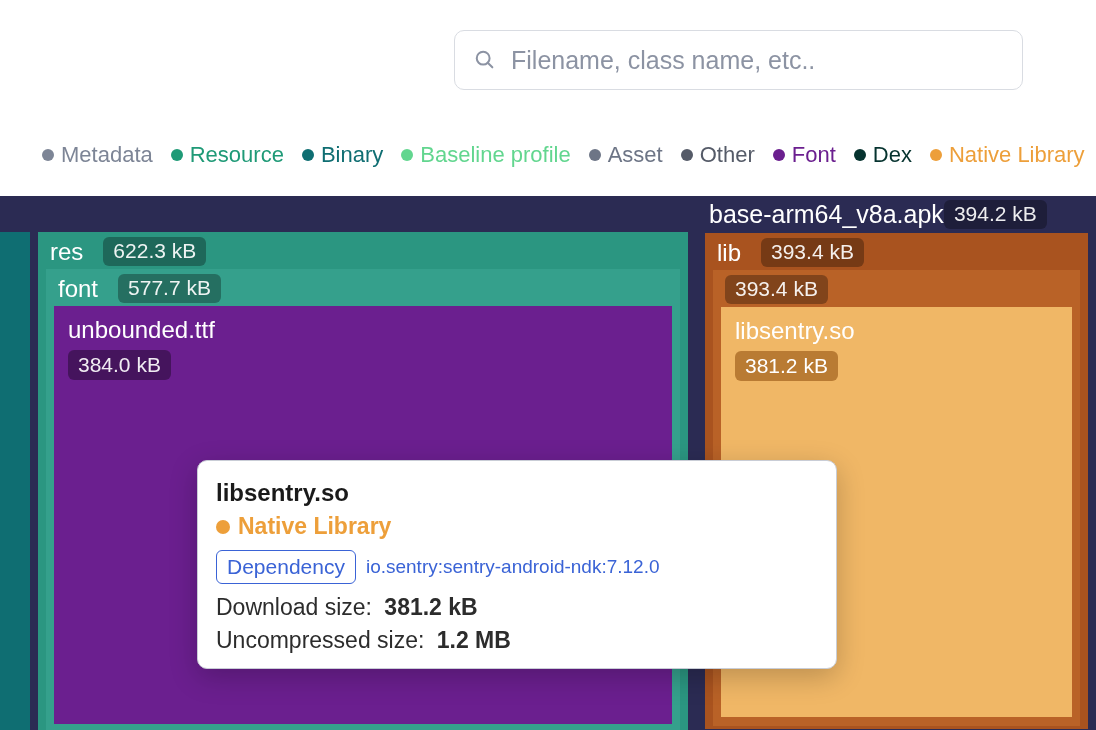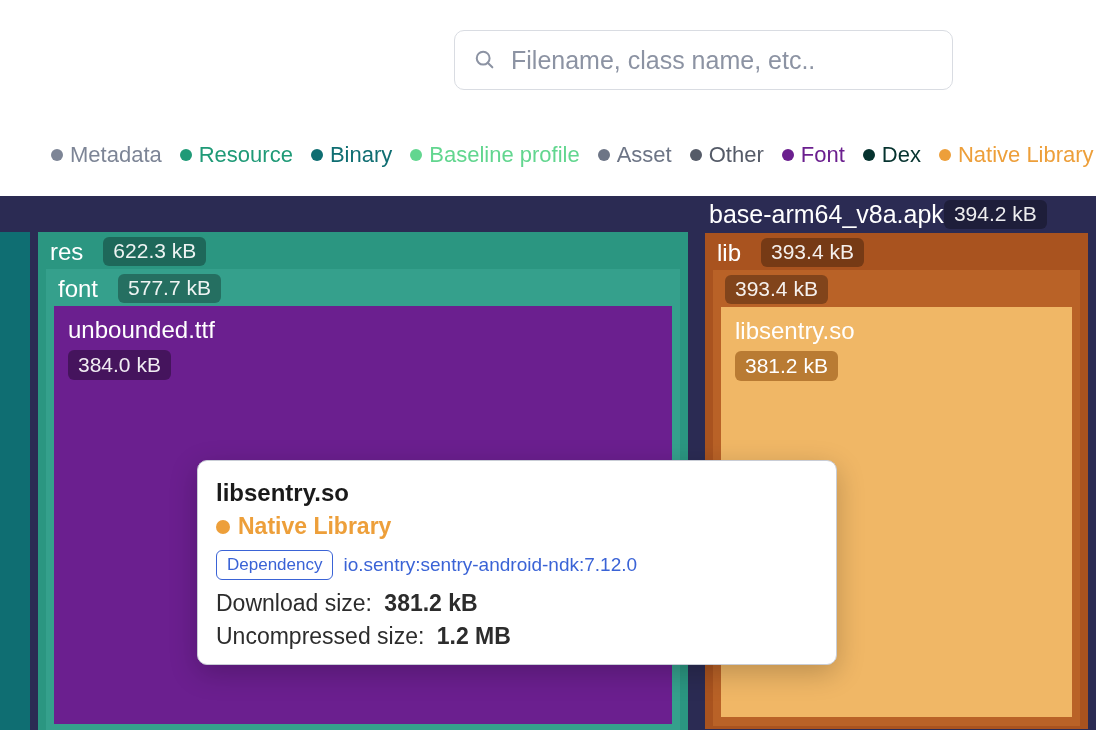--- a/index.html
+++ b/index.html
@@ -10,21 +10,21 @@
       height: 730px;
       overflow: hidden;
       position: relative;
     }
 
     
     .search-wrap {
       position: absolute;
       top: 30px;
       left: 454px;
-      width: 499px;
+      width: 569px;
     }
     .search-input {
       width: 100%;
       height: 60px;
       border: 1px solid #d9dce2;
       border-radius: 10px;
       padding: 0 20px 0 56px;
       font-size: 25px;
       color: #333;
       outline: none;
@@ -37,21 +37,21 @@
       left: 20px;
       transform: translateY(-50%);
       width: 22px;
       height: 22px;
     }
 
     
     .legend {
       position: absolute;
       top: 142px;
-      left: 51px;
+      left: 42px;
       display: flex;
       gap: 18px;
       font-size: 22px;
       align-items: center;
     }
     .legend-item {
       display: flex;
       align-items: center;
       gap: 7px;
     }
@@ -211,21 +211,21 @@
       display: flex;
       align-items: center;
       gap: 10px;
       margin-bottom: 10px;
     }
     .dep-badge {
       border: 1.5px solid #3a63d6;
       color: #3a63d6;
       border-radius: 6px;
       padding: 4px 10px;
-      font-size: 17px;
+      font-size: 21px;
     }
     .dep-text {
       font-size: 19px;
       font-weight: 400;
       color: #3a63d6;
     }
     .tooltip-row {
       font-size: 23px;
       color: #2c2c2c;
       margin-top: 6px;

